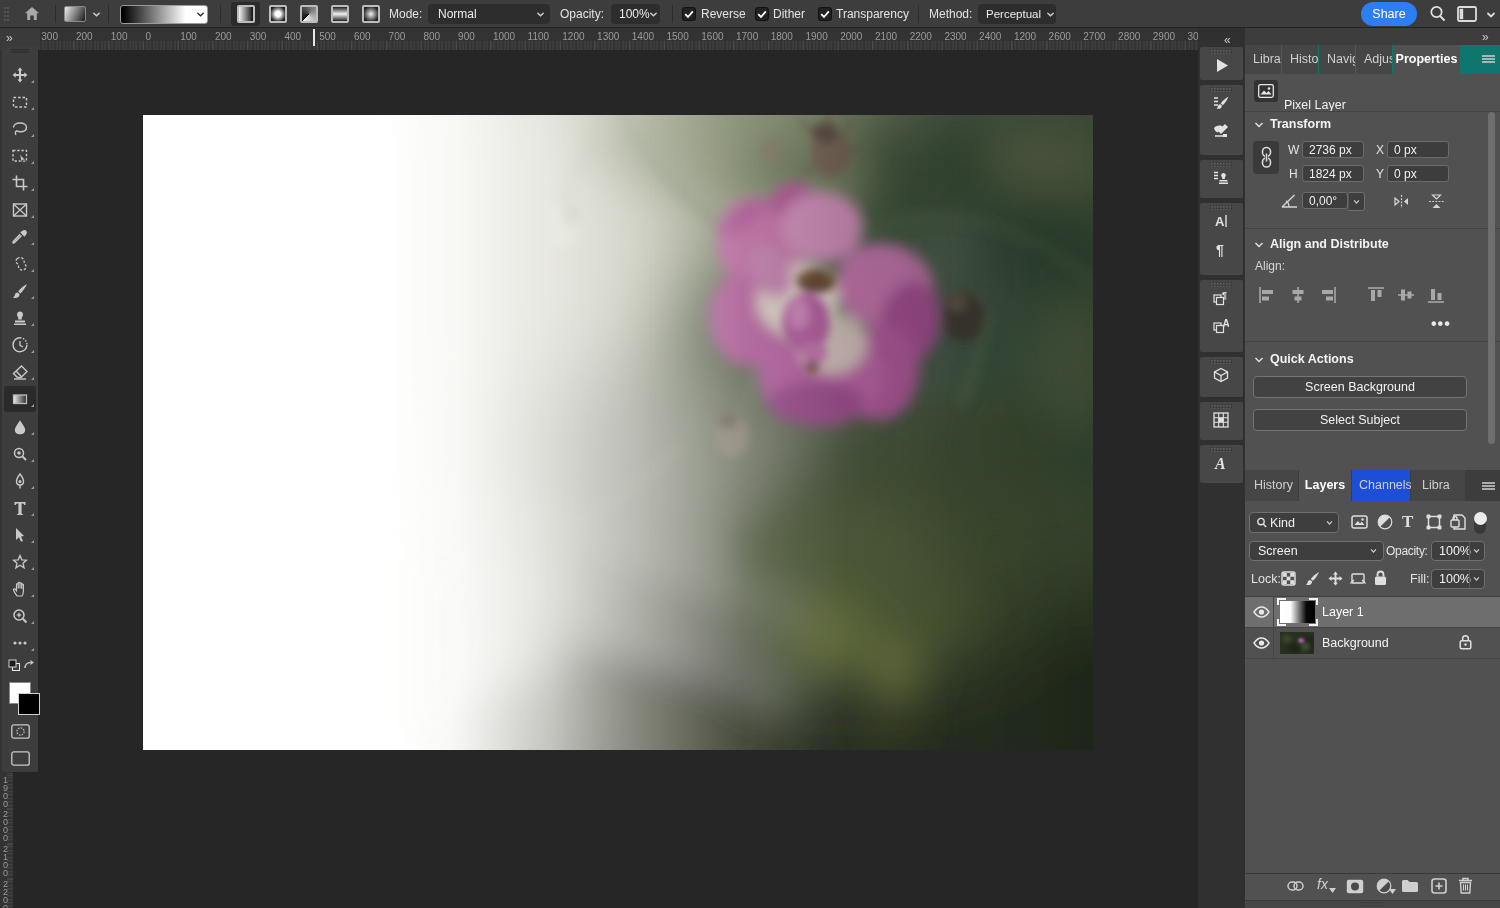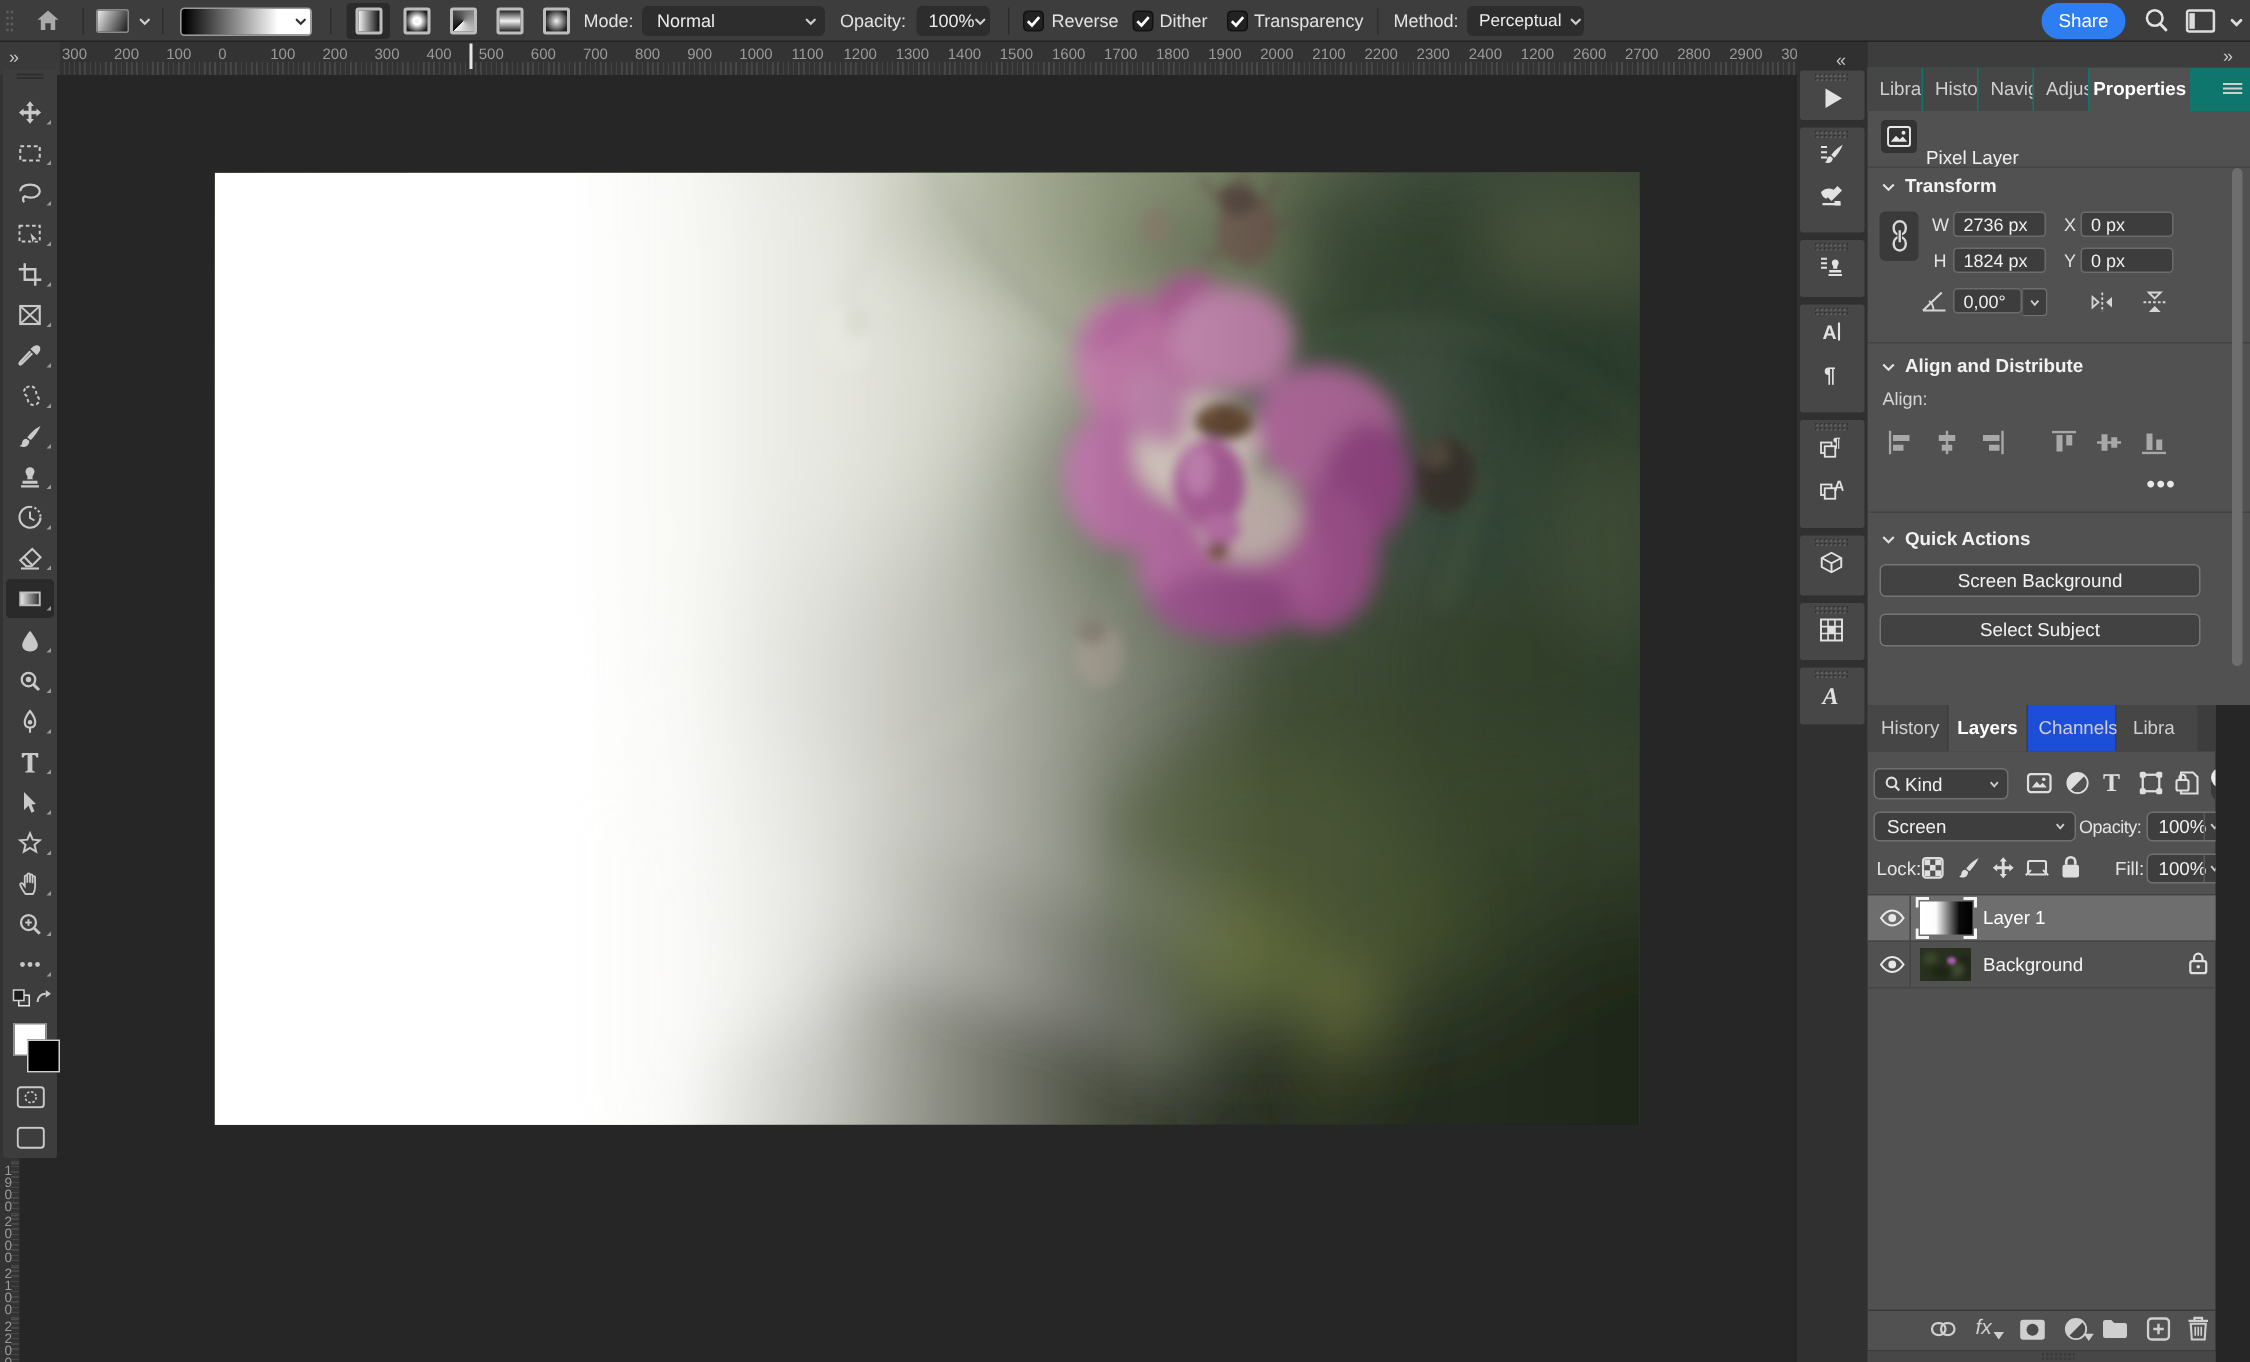--- a/index.html
+++ b/index.html
@@ -885,21 +885,21 @@
     <div class="abs" style="left:186px;top:270px;font-size:16px;font-weight:bold;color:#e8e8e8;letter-spacing:1px">•••</div>
     <div class="abs" style="left:0px;top:296px;width:255px;height:1px;background:#444"></div>
     <svg class="abs" style="left:9px;top:311px" width="10" height="8" viewBox="0 0 10 8">
       <path d="M1.5 2 L5 5.5 L8.5 2" fill="none" stroke="#e0e0e0" stroke-width="1.5"></path>
     </svg>
     <div class="abs" style="left:25px;top:307px;font-size:12.5px;font-weight:bold;color:#f2f2f2">Quick Actions</div>
     <div class="abs" style="left:8px;top:331px;width:214px;height:22px;background:#424242;border:1px solid #757575;border-radius:4px;color:#f2f2f2;font-size:12.5px;text-align:center;line-height:21px">Screen Background</div>
     <div class="abs" style="left:8px;top:364px;width:214px;height:22px;background:#424242;border:1px solid #757575;border-radius:4px;color:#f2f2f2;font-size:12.5px;text-align:center;line-height:21px">Select Subject</div>
     <div class="abs" style="left:243px;top:67px;width:7px;height:332px;background:#6e6e6e;border-radius:4px"></div>
   </div>
-<div class="abs" style="left:1245px;top:470px;width:232px;height:438px;background:#515151;overflow:hidden">
+<div class="abs" style="left:1245px;top:470px;width:255px;height:438px;background:#515151;overflow:hidden">
     <div class="abs" style="left:0;top:0;width:255px;height:31px;background:#3d3d3d">
       <div class="abs" style="left:0px;top:0;width:53px;height:31px;background:#464646;color:#cfcfcf;font-size:12.5px;line-height:31px;padding-left:9px">History</div>
       <div class="abs" style="left:54px;top:0;width:52px;height:31px;background:#515151;color:#fff;font-weight:bold;font-size:12.5px;line-height:31px;text-align:center">Layers</div>
       <div class="abs" style="left:107px;top:0;width:58px;height:31px;background:#1d4ed8;color:#cfcfcf;font-size:12.5px;line-height:31px;padding-left:7px">Channels</div>
       <div class="abs" style="left:166px;top:0;width:54px;height:31px;background:#464646;color:#cfcfcf;font-size:12.5px;line-height:31px;padding-left:11px">Libra</div>
       <svg class="abs" style="left:237px;top:12px" width="13" height="10" viewBox="0 0 13 10">
         <g stroke="#cfcfcf" stroke-width="1.4">
           <path d="M0 1 h13 M0 4 h13 M0 7 h13"></path>
         </g>
       </svg>

